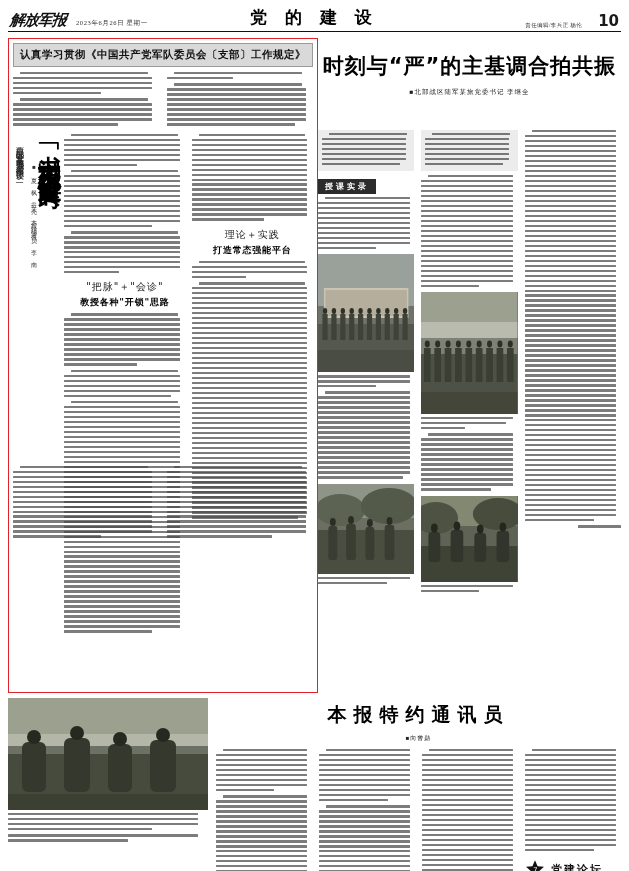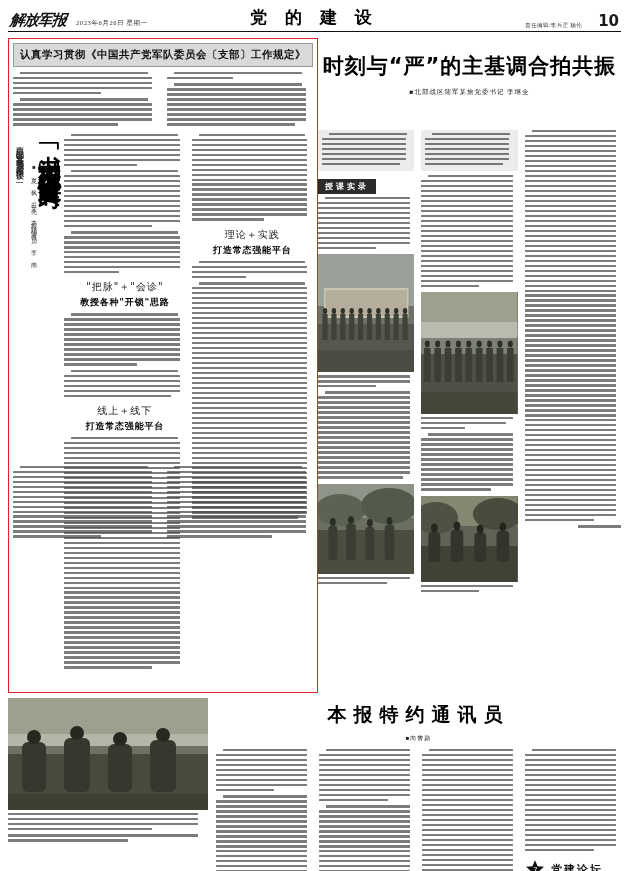--- a/index.html
+++ b/index.html
@@ -328,24 +328,20 @@
             </div>
             <div class="tblock">
               <div class="tline indent w88"></div>
                 <div class="tline w95"></div>
                 <div class="tline w95"></div>
               <div class="tline w95"></div>
                 <div class="tline w95"></div>
                 <div class="tline w88"></div>
             </div>
 
-            <div class="sub-head">
-              <div class="kicker">线上＋线下</div>
-              <div class="main-sub">打造常态强能平台</div>
-            </div>
 
             <div class="tblock">
               <div class="tline indent w88"></div>
                 <div class="tline w95"></div>
                 <div class="tline w95"></div>
               <div class="tline w95"></div>
                 <div class="tline w95"></div>
                 <div class="tline w95"></div>
               <div class="tline w95"></div>
                 <div class="tline w95"></div>

